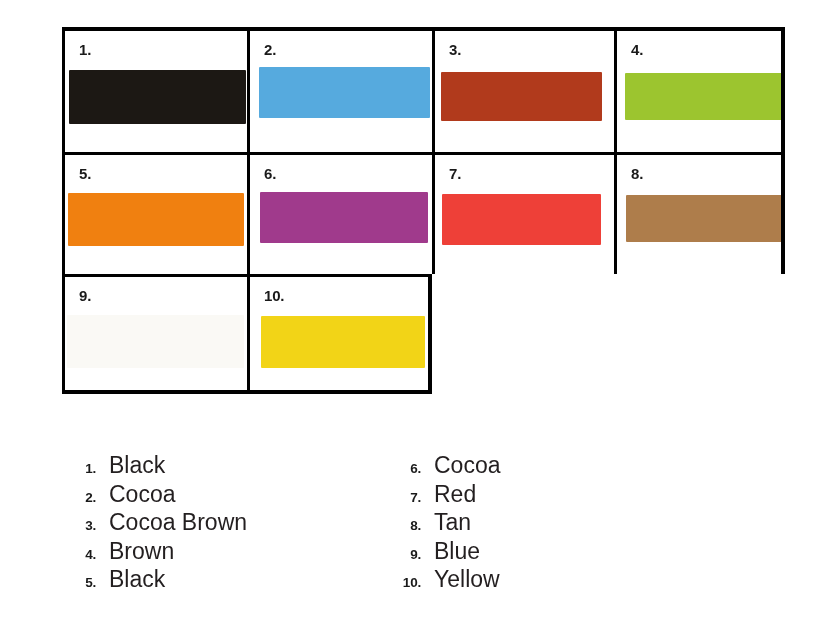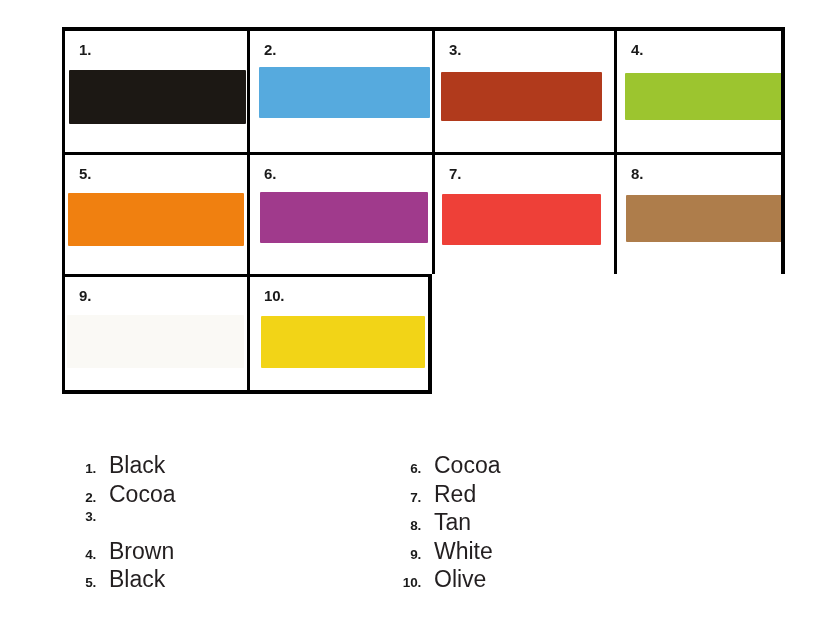--- a/index.html
+++ b/index.html
@@ -171,20 +171,21 @@
     <div class="legend-item">
       <span class="legend-num">1.</span>
       <span class="legend-label">Black</span>
     </div>
     <div class="legend-item">
       <span class="legend-num">2.</span>
       <span class="legend-label">Cocoa</span>
     </div>
     <div class="legend-item">
       <span class="legend-num">3.</span>
+      <span class="legend-label">Cocoa Brown</span>
     </div>
     <div class="legend-item">
       <span class="legend-num">4.</span>
       <span class="legend-label">Brown</span>
     </div>
     <div class="legend-item">
       <span class="legend-num">5.</span>
       <span class="legend-label">Black</span>
     </div>
   </div>
@@ -197,20 +198,20 @@
     <div class="legend-item">
       <span class="legend-num">7.</span>
       <span class="legend-label">Red</span>
     </div>
     <div class="legend-item">
       <span class="legend-num">8.</span>
       <span class="legend-label">Tan</span>
     </div>
     <div class="legend-item">
       <span class="legend-num">9.</span>
-      <span class="legend-label">White</span>
+      <span class="legend-label">Blue</span>
     </div>
     <div class="legend-item">
       <span class="legend-num">10.</span>
-      <span class="legend-label">Olive</span>
+      <span class="legend-label">Yellow</span>
     </div>
   </div>
 </div>
 
 </body></html>

